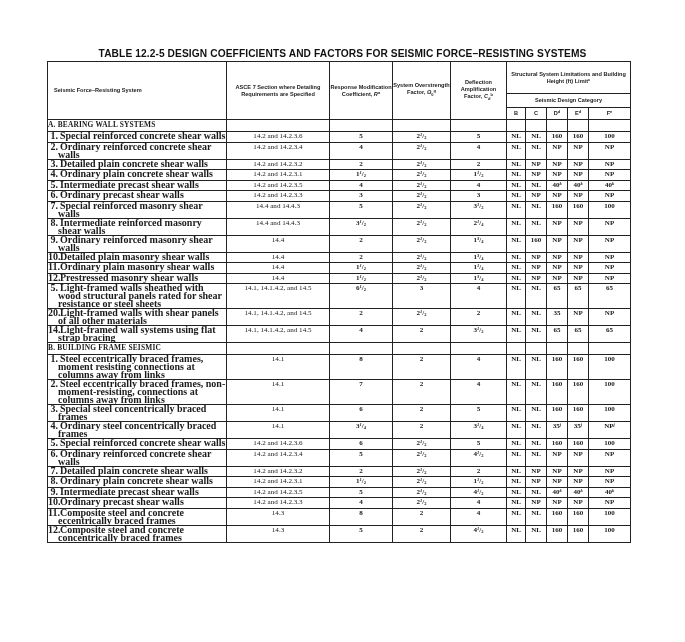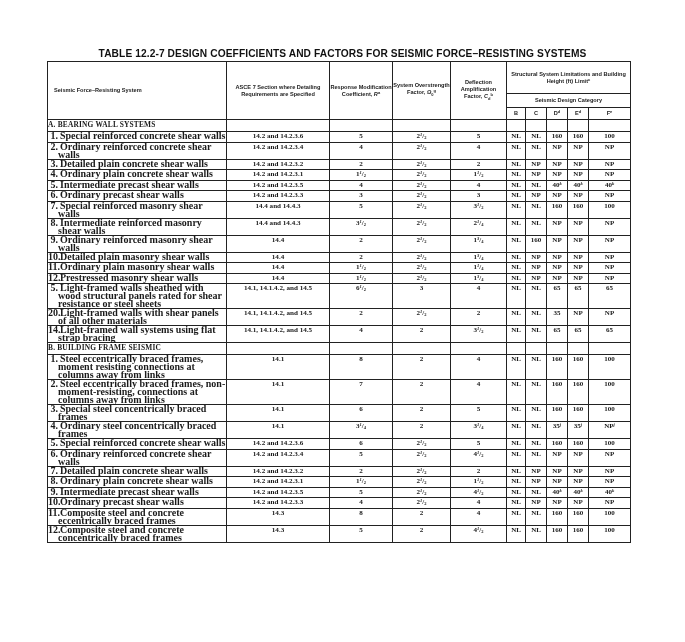--- a/index.html
+++ b/index.html
@@ -14,33 +14,33 @@
   }
   table.t td, table.t th { border: 1px solid #222; padding: 0; vertical-align: top; }
   table.t { border: 1.5px solid #222; }
   .hd { font-family: "Liberation Sans", sans-serif; font-weight: bold; font-size: 5.6px; line-height: 7px; text-align: center; vertical-align: middle !important; color: #222; }
   .hd.left { text-align: left; padding-left: 6px; }
   .hd i { font-style: italic; }
   .hd sup { font-size: 4px; vertical-align: 2px; line-height: 0; }
   td.sys { font-size: 10px; line-height: 8px; padding: 1px 3px 0 4px; font-weight: bold; color: #1a1a1a; }
   td.sys .item { display: block; padding-left: 10px; text-indent: -10px; }
   td.sys .num { display: inline-block; width: 10px; text-indent: 0; text-align: right; margin-right: 2px; }
-  td.sec { font-size: 7.1px; line-height: 8px; text-align: center; padding-top: 1px; font-weight: bold; color: #1a1a1a; }
+  td.sec { font-size: 7.1px; line-height: 8px; text-align: center; padding-top: 1px; font-weight: normal; color: #1a1a1a; }
   td.num { font-size: 7.1px; line-height: 8px; text-align: center; padding-top: 1px; font-weight: bold; color: #1a1a1a; }
   td.lim { font-size: 7px; line-height: 8px; text-align: center; padding-top: 1px; font-weight: bold; color: #1a1a1a; }
   td.lim sup, td.num sup { font-size: 4.5px; vertical-align: 2px; line-height: 0; font-style: italic; }
   tr.cat td.sys { font-size: 7.4px; letter-spacing: 0.2px; padding-top: 1px; }
   .frac { font-size: 7px; }
   .frac sup { font-size: 4.5px; vertical-align: 2.5px; font-style: normal; }
   .frac sub { font-size: 4.5px; vertical-align: -0.5px; }
 </style>
 </head>
 <body>
 
-<div class="title">TABLE 12.2-7  DESIGN COEFFICIENTS AND FACTORS FOR SEISMIC FORCE–RESISTING SYSTEMS</div>
+<div class="title">TABLE 12.2-5  DESIGN COEFFICIENTS AND FACTORS FOR SEISMIC FORCE–RESISTING SYSTEMS</div>
 
 <table class="t">
   <colgroup>
     <col style="width:179px">
     <col style="width:103px">
     <col style="width:63px">
     <col style="width:58px">
     <col style="width:56px">
     <col style="width:19px">
     <col style="width:21px">

